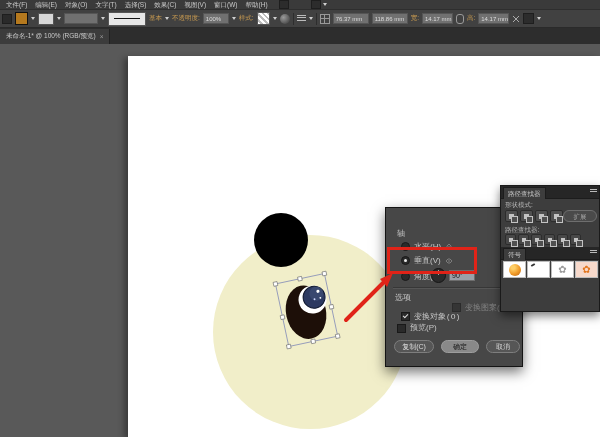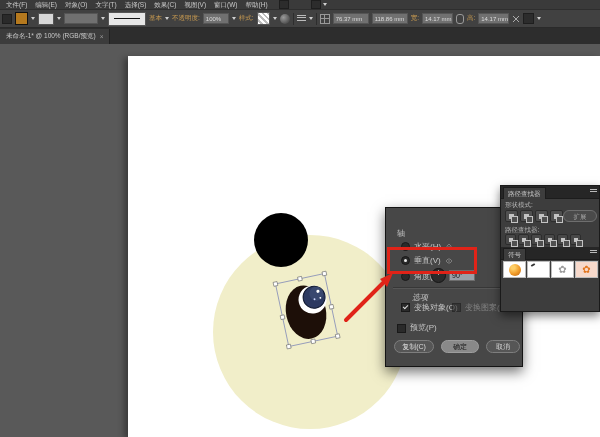--- a/index.html
+++ b/index.html
@@ -195,24 +195,24 @@
       <span class="radio"></span>
       <span>角度(A)</span>
     </div>
     <div class="dial" style="left:45px;top:60px;">
       <span class="needle"></span>
     </div>
     <div class="valbox" style="left:63px;top:62px;width:26px;height:11px;">90°</div>
 
     <div class="dlg-sep"></div>
 
-    <div class="row" style="left:26px;top:84px;font-style:italic;">
+    <div class="row" style="left:9px;top:84px;">
       <span>选项</span>
     </div>
-    <div class="row" style="left:15px;top:94px;">
+    <div class="row" style="left:15px;top:103px;font-family:Liberation Mono, monospace;">
       <span class="cbx on"></span>
       <span>变换对象(O)</span>
     </div>
     <div class="row" style="left:66px;top:94px;color:#828282;">
       <span class="cbx" style="opacity:.6"></span>
       <span>变换图案(T)</span>
     </div>
     <div class="row" style="left:11px;top:114px;align-items:flex-end;">
       <span class="cbx"></span>
       <span>预览(P)</span>

